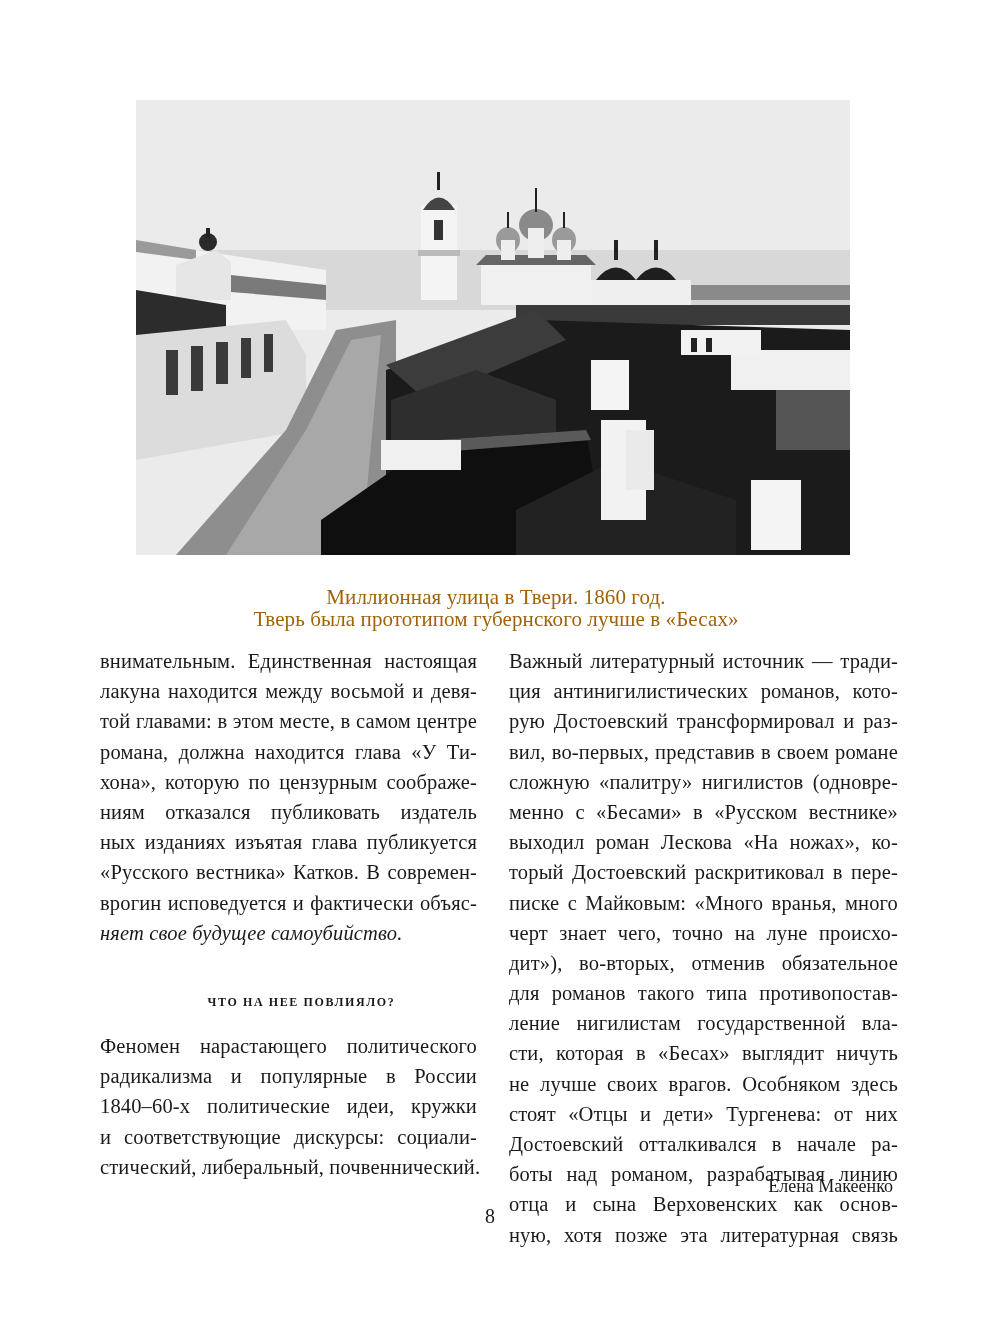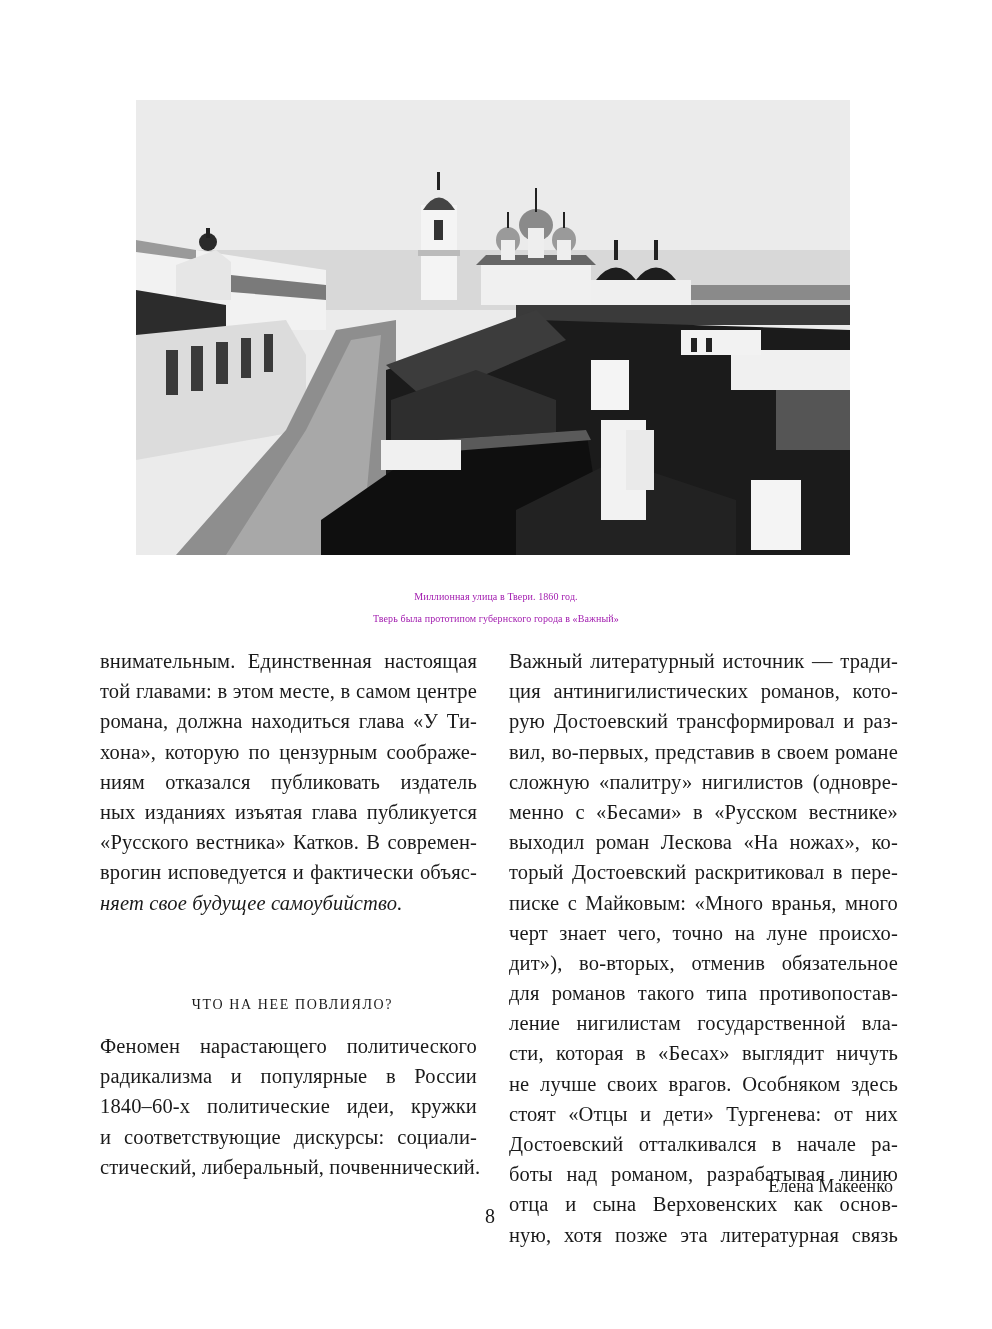--- a/index.html
+++ b/index.html
@@ -7,37 +7,37 @@
     width: 992px; height: 1329px; position: relative; overflow: hidden;
     font-family: "Liberation Serif", "DejaVu Serif", serif; color: #1a1a1a;
   }
   .photo {
     position: absolute; left: 136px; top: 100px; width: 714px; height: 455px;
     background: #ececec; overflow: hidden;
   }
   .photo svg { display: block; width: 100%; height: 100%; }
   .caption {
     position: absolute; left: 100px; top: 586px; width: 792px;
-    text-align: center; font-size: 10px; line-height: 22px; color: #a21caf;
+    text-align: center; font-size: 21px; line-height: 22px; color: #a16207;
     letter-spacing: 0.1px;
   }
   .caption div { white-space: nowrap; }
   .col {
     position: absolute; top: 646px; width: 377px;
     font-size: 20.5px; line-height: 30.2px; text-align: justify;
     letter-spacing: 0.15px;
   }
   .col-left { left: 100px; }
   .col-right { left: 509px; width: 389px; }
   .col .ln { display: block; text-align: justify; text-align-last: justify; white-space: nowrap; height: 30.2px; }
   .col .ln.last { text-align-last: left; font-style: italic; }
   .heading {
-    position: absolute; left: 104px; top: 985px; width: 377px;
-    text-align: center; font-size: 14px; letter-spacing: 1.6px;
-    font-weight: normal;
+    position: absolute; left: 113px; top: 985px; width: 377px;
+    text-align: center; font-size: 12px; letter-spacing: 1.6px;
+    font-weight: bold;
   }
   .col-left-2 { top: 1031px; }
   .page-number {
     position: absolute; left: 470px; top: 1205px; width: 40px; text-align: center;
     font-size: 20px;
   }
   .author {
     position: absolute; right: 99px; top: 1176px; font-size: 18px;
   }
 </style>
@@ -116,27 +116,28 @@
     <rect x="615" y="380" width="50" height="70" fill="#f4f4f4"></rect>
     <rect x="545" y="230" width="80" height="25" fill="#f2f2f2"></rect>
     <rect x="555" y="238" width="6" height="14" fill="#222"></rect>
     <rect x="570" y="238" width="6" height="14" fill="#222"></rect>
     <rect x="640" y="290" width="74" height="60" fill="#555"></rect>
   </svg>
 </div>
 
 <div class="caption">
   <div>Миллионная улица в Твери. 1860 год.</div>
-  <div>Тверь была прототипом губернского города в «Важный»</div>
+  <div>Тверь была прототипом губернского лучше в «Бесах»</div>
 </div>
 
 <div class="col col-left">
   <span class="ln">внимательным. Единственная настоящая</span>
+  <span class="ln">лакуна находится между восьмой и девя-</span>
   <span class="ln">той главами: в этом месте, в самом центре</span>
-  <span class="ln">романа, должна находиться глава «У Ти-</span>
+  <span class="ln">романа, должна находится глава «У Ти-</span>
   <span class="ln">хона», которую по цензурным соображе-</span>
   <span class="ln">ниям отказался публиковать издатель</span>
   <span class="ln">ных изданиях изъятая глава публикуется</span>
   <span class="ln">«Русского вестника» Катков. В современ-</span>
   <span class="ln">врогин исповедуется и фактически объяс-</span>
   <span class="ln last">няет свое будущее самоубийство.</span>
 </div>
 
 <h2 class="heading">ЧТО НА НЕЕ ПОВЛИЯЛО?</h2>
 

